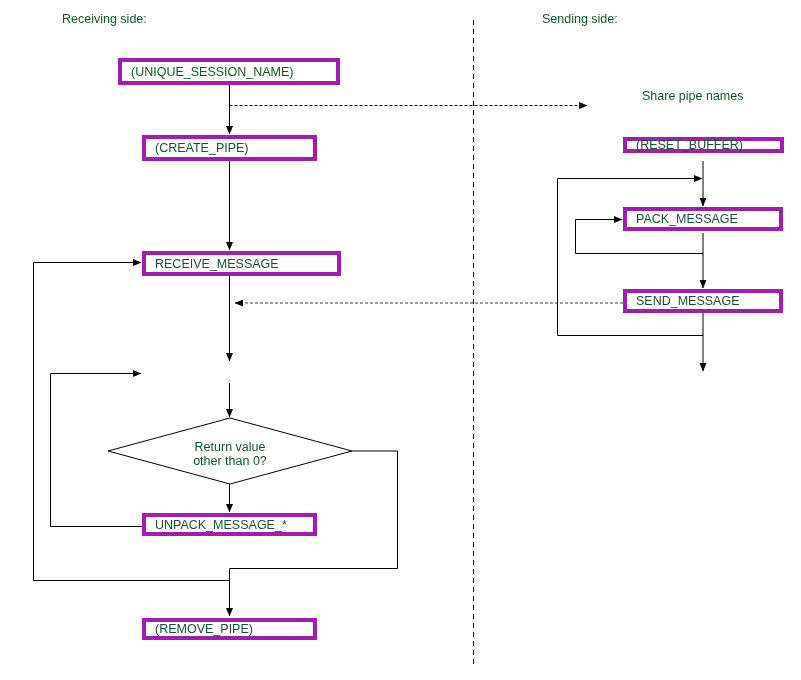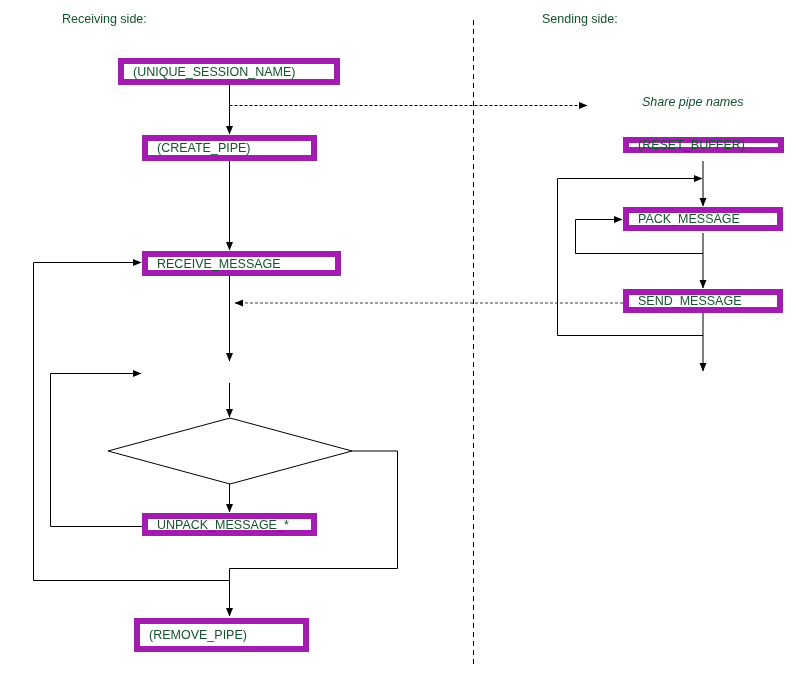--- a/index.html
+++ b/index.html
@@ -9,21 +9,21 @@
     height: 680px;
     background: #ffffff;
     font-family: "Liberation Sans", sans-serif;
     color: #14532d;
     overflow: hidden;
   }
   .connector-layer { position: absolute; left: 0; top: 0; }
   .node {
     position: absolute;
     box-sizing: border-box;
-    border: 6px solid #a21caf;
+    border: 4px solid #a21caf;
     background: #ffffff;
     display: flex;
     align-items: center;
     padding: 0 4px 0 9px;
     font-size: 12.5px;
     white-space: nowrap;
   }
   .lbl {
     position: absolute;
     font-size: 12.5px;
@@ -76,35 +76,39 @@
 
     <path d="M229.5 105.5 H587" stroke="#000000" stroke-width="1" fill="none" stroke-dasharray="3,2" marker-end="url(#arrow)"></path>
     <path d="M623 303 H235" stroke="#3a3a3a" stroke-width="1" fill="none" stroke-dasharray="3,2" marker-end="url(#arrow)"></path>
 
     <polygon points="230,418 352,451 230,484 108,451" fill="#ffffff" stroke="#000000" stroke-width="1"></polygon>
   </svg>
 
   <div class="lbl" style="left:62px; top:12px;">Receiving side:</div>
   <div class="lbl" style="left:542px; top:12px;">Sending side:</div>
 
-  <div class="lbl" style="left:642px; top:95px;font-style:italic;">Share pipe names</div>
+  <div class="lbl" style="left:642px; top:89px;">Share pipe names</div>
 
   <div class="node" style="left:118px; top:58px; width:222px; height:27px;">
     <span>(UNIQUE_SESSION_NAME)</span>
   </div>
   <div class="node" style="left:142px; top:135px; width:175px; height:26px;">
     <span>(CREATE_PIPE)</span>
   </div>
   <div class="node" style="left:142px; top:251px; width:199px; height:25px;">
     <span>RECEIVE_MESSAGE</span>
   </div>
+  <div class="decision-text">
+    <span>Return value</span>
+    <span>other than 0?</span>
+  </div>
   <div class="node" style="left:142px; top:513px; width:175px; height:23px;">
     <span>UNPACK_MESSAGE_*</span>
   </div>
-  <div class="node" style="left:134px; top:618px; width:175px; height:34px;">
+  <div class="node" style="left:142px; top:618px; width:175px; height:22px;">
     <span>(REMOVE_PIPE)</span>
   </div>
 
   <div class="node" style="left:623px; top:137px; width:161px; height:16px;">
     <span>(RESET_BUFFER)</span>
   </div>
   <div class="node" style="left:623px; top:207px; width:160px; height:24px;">
     <span>PACK_MESSAGE</span>
   </div>
   <div class="node" style="left:623px; top:289px; width:160px; height:24px;">

